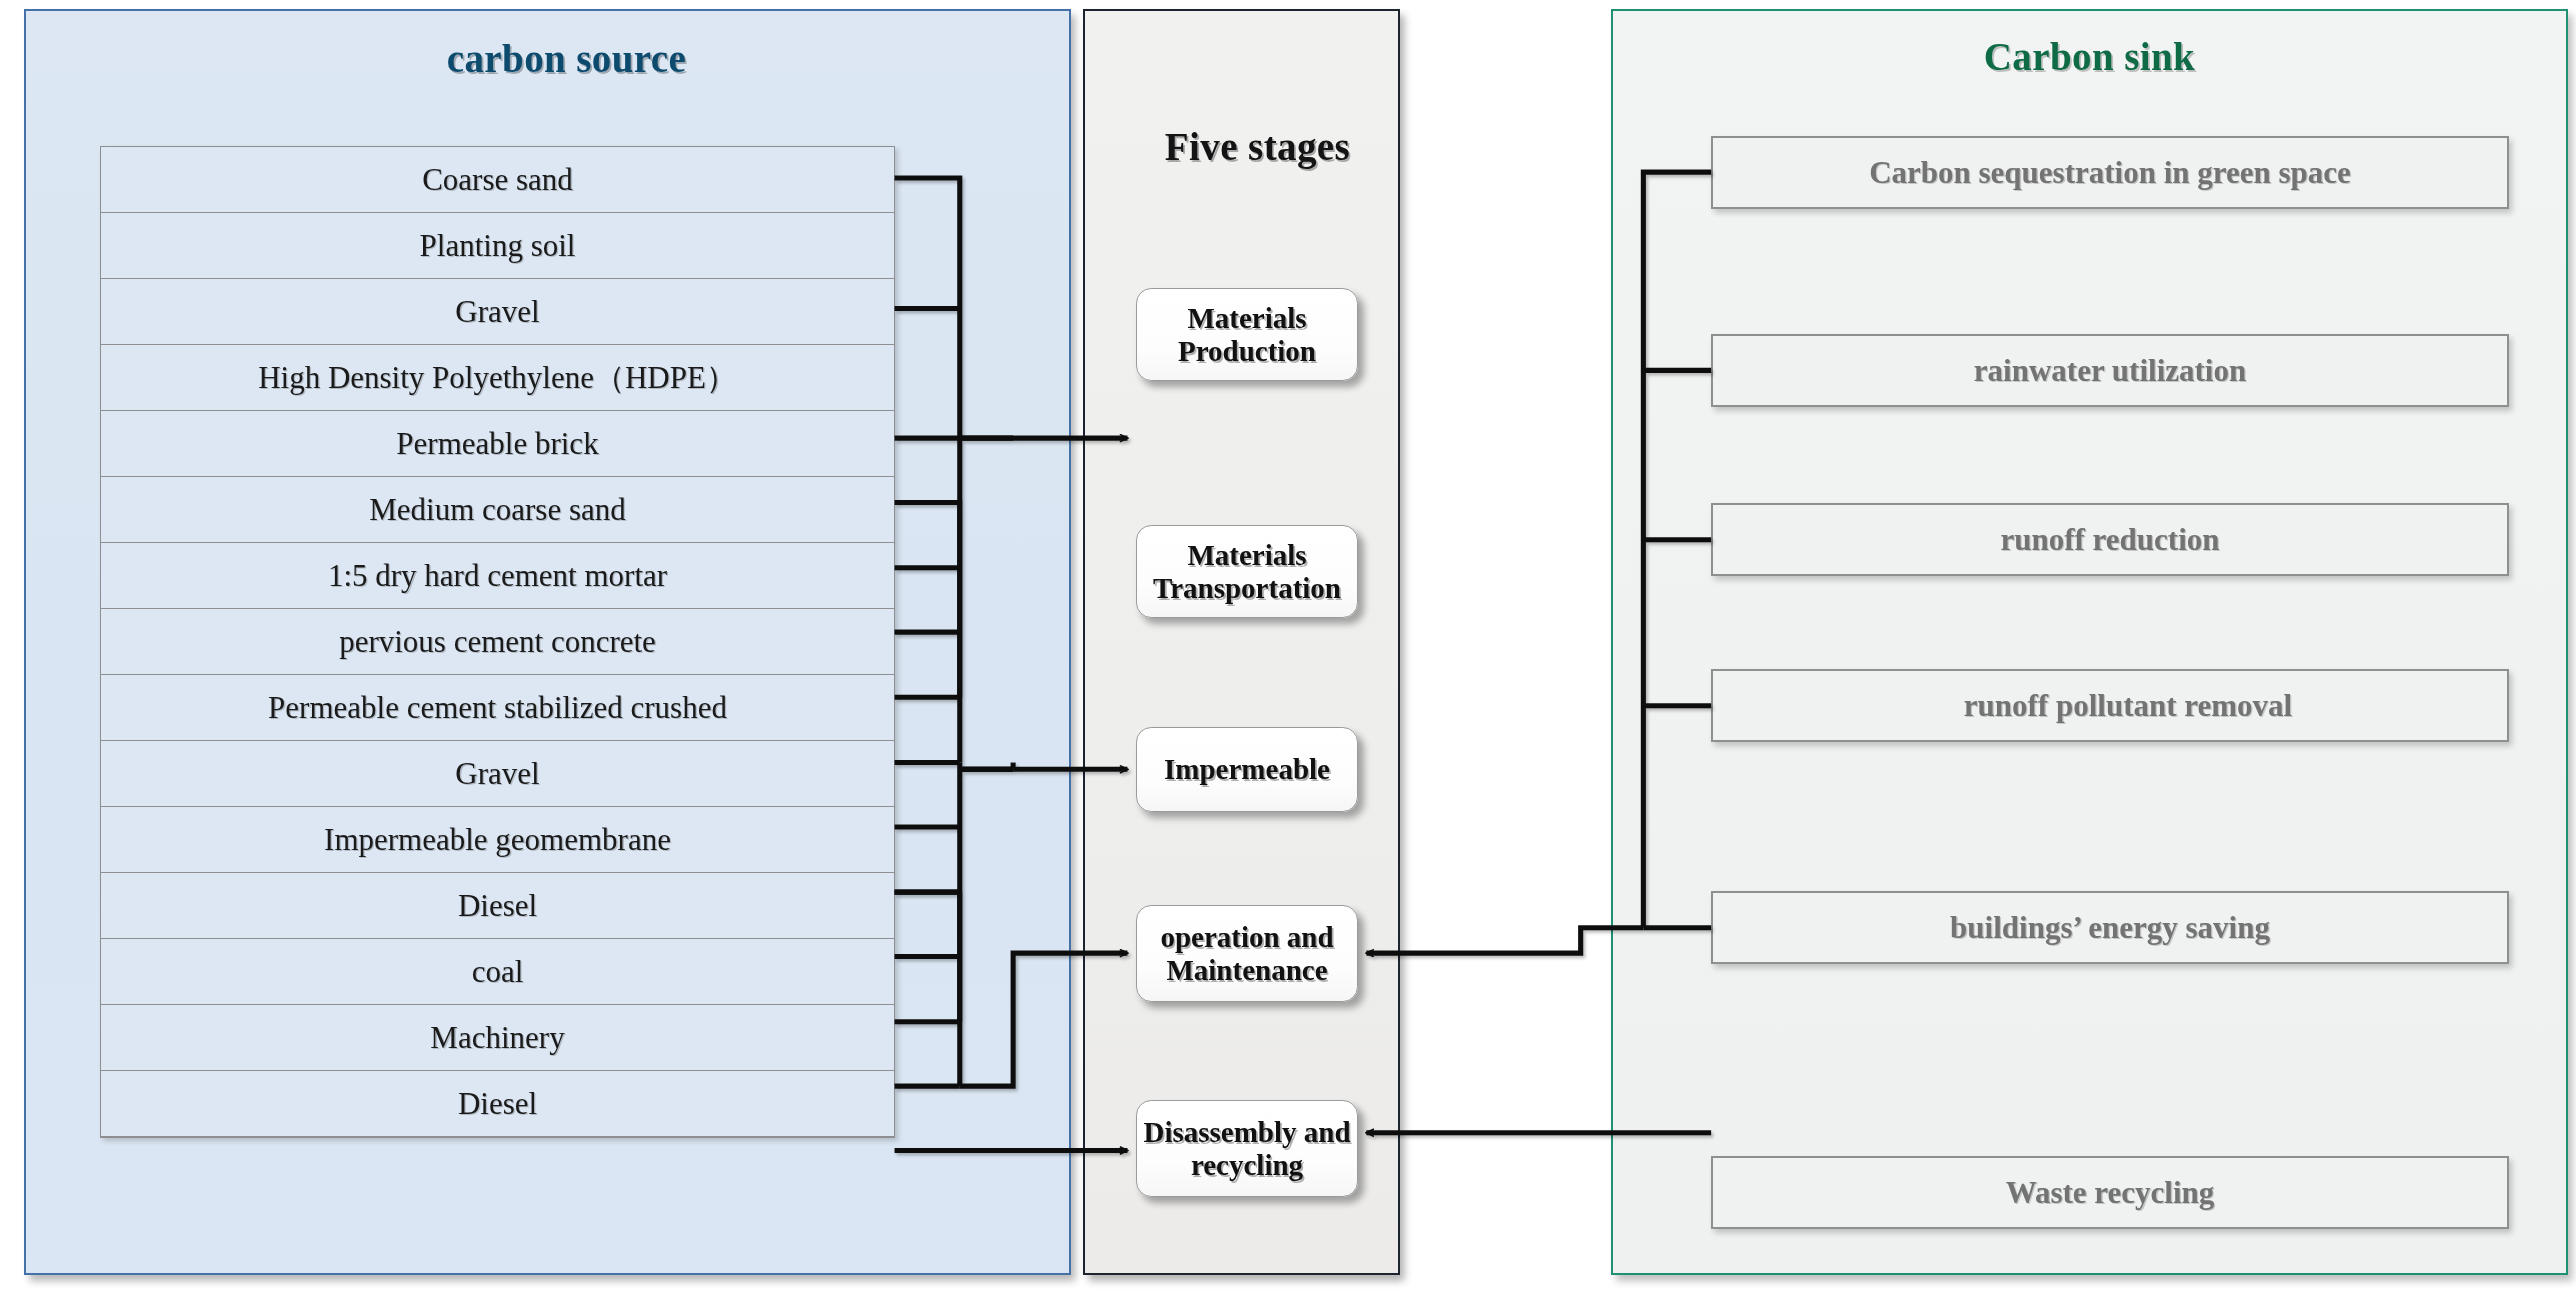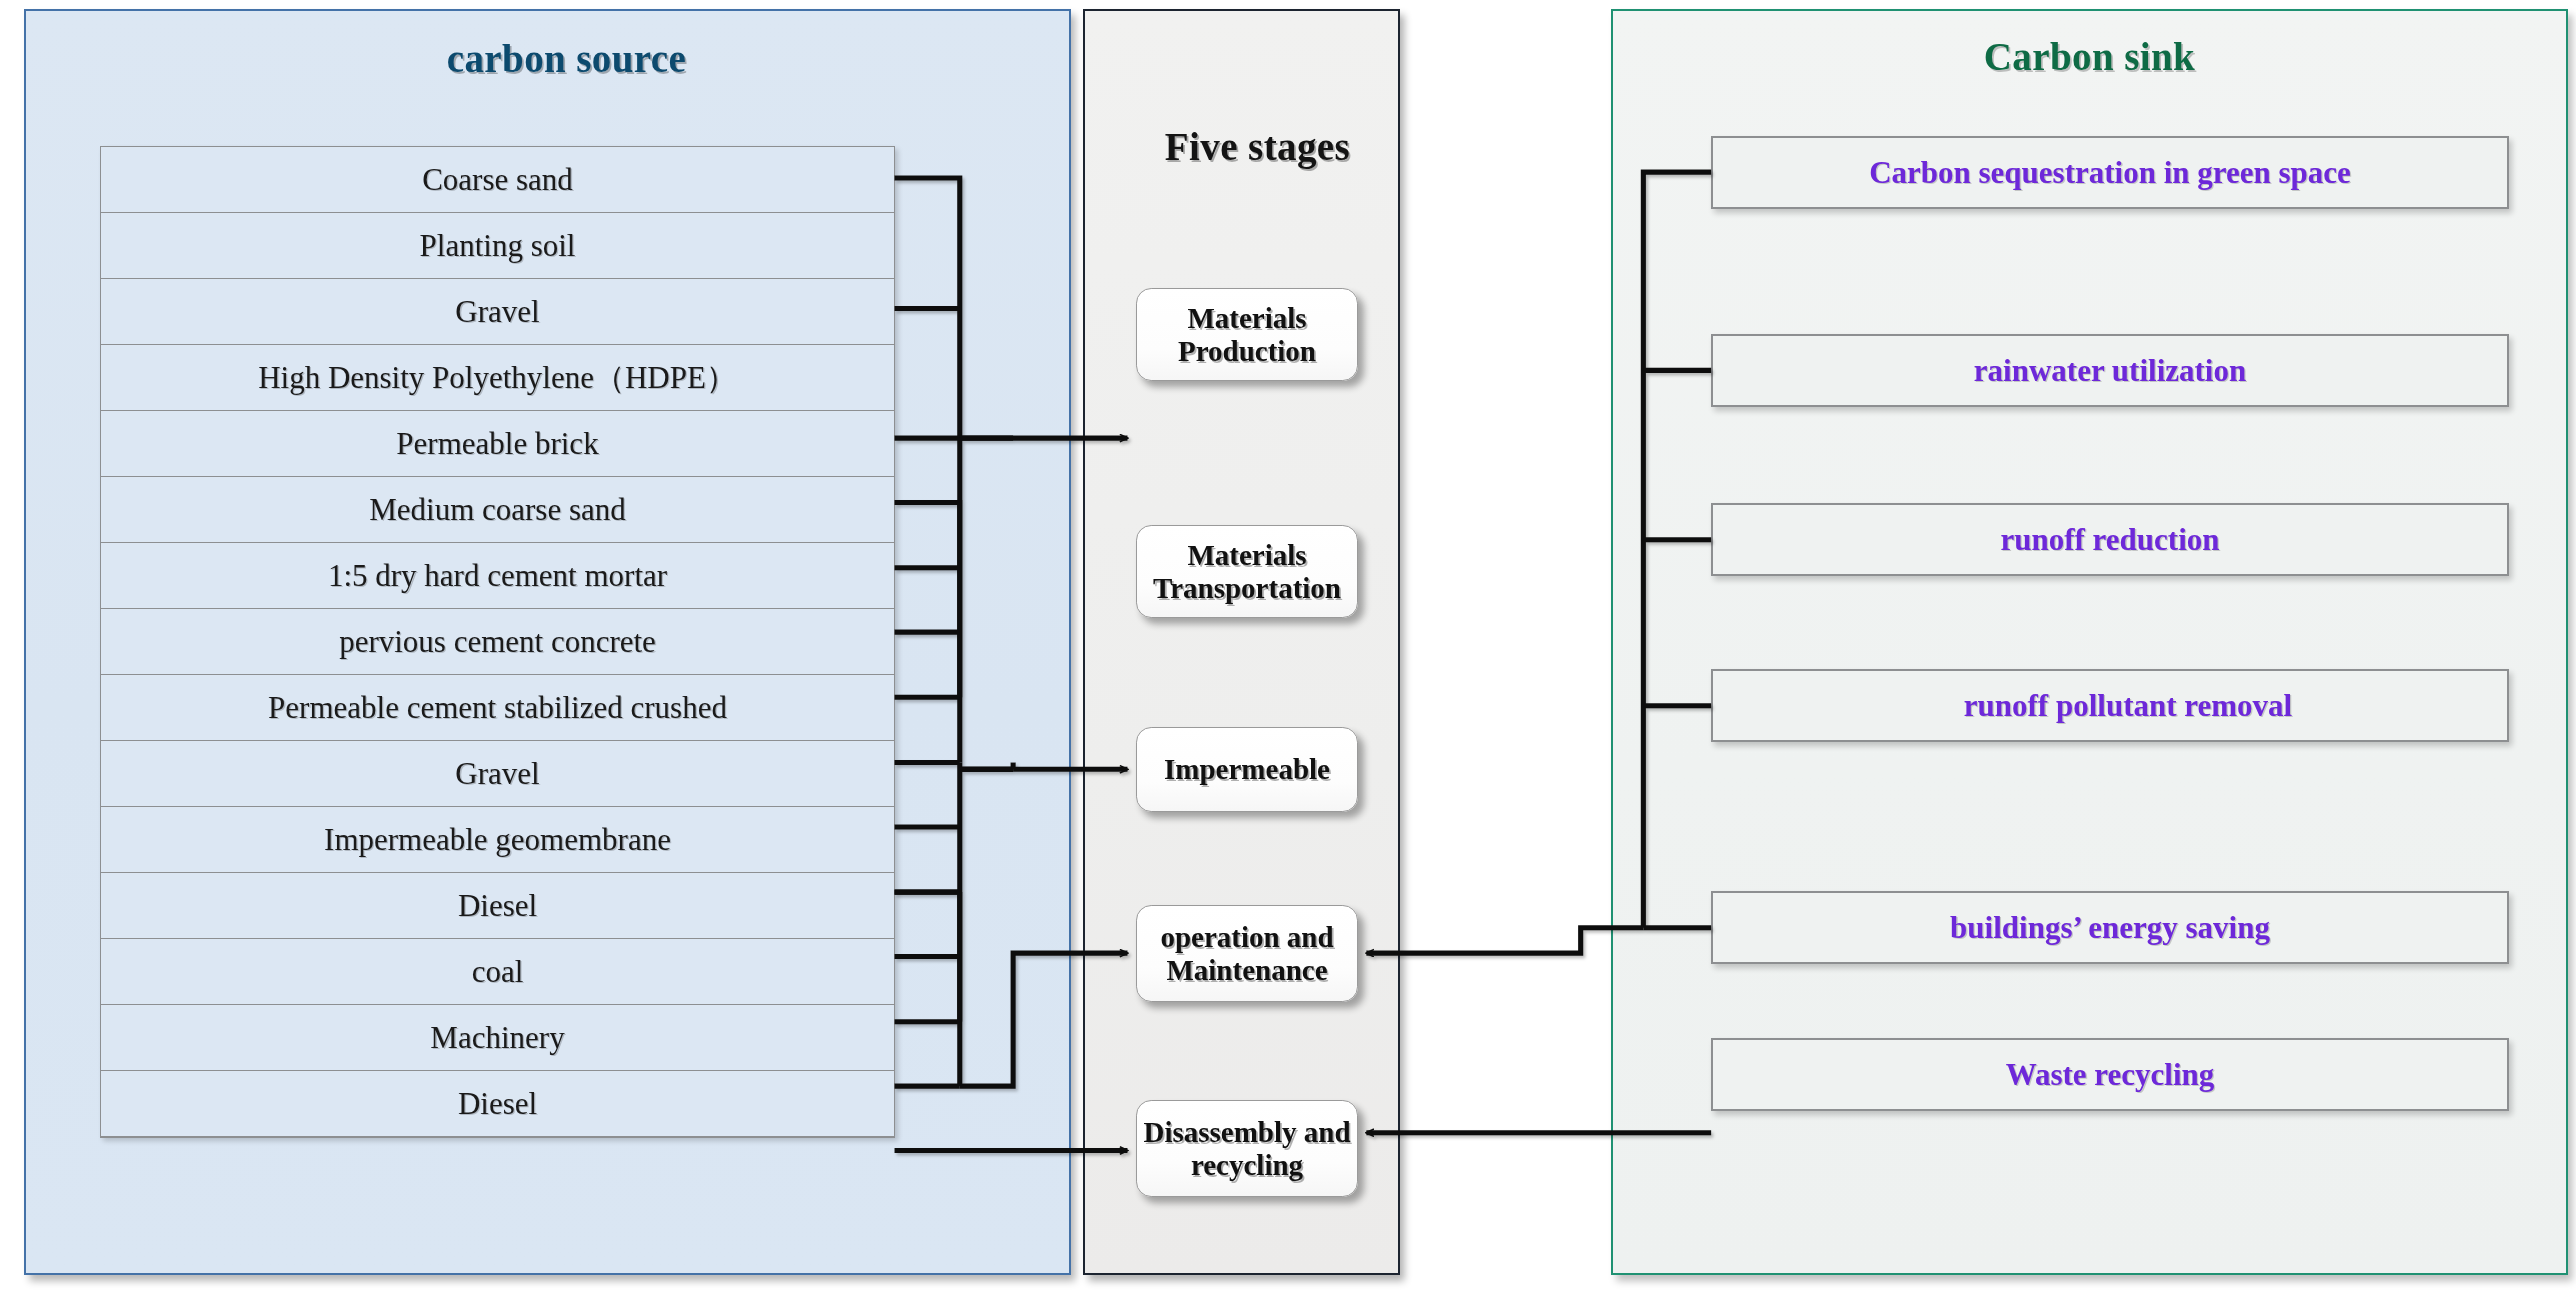--- a/index.html
+++ b/index.html
@@ -83,30 +83,30 @@
   #stage-2{top:727px;height:85px;}
   #stage-3{top:905px;height:97px;}
   #stage-4{top:1100px;height:97px;}
 
   
   .sink-box{
     position:absolute;left:1711px;width:798px;height:73px;
     background:#eff2f1;border:2.5px solid #8d8f91;
     box-shadow:3.4px 4.2px 6px rgba(0,0,0,.20);
     display:flex;align-items:center;justify-content:center;
-    text-align:left;font-weight:bold;font-size:31px;color:#6d28d9;
+    text-align:left;font-weight:bold;font-size:31px;color:#737373;
     box-sizing:border-box;white-space:nowrap;
     text-shadow:1.3px 1.3px 0 rgba(0,0,0,.18);
   }
   #sink-0{top:136px;}
   #sink-1{top:334px;}
   #sink-2{top:503px;}
   #sink-3{top:669px;padding-left:36px;}
   #sink-4{top:891px;}
-  #sink-5{top:1038px;}
+  #sink-5{top:1156px;}
 
   
   #wires{position:absolute;left:0;top:0;width:2576px;height:1304px;pointer-events:none;}
 </style>
 </head>
 <body>
 
 <div id="stage">
 
   <div class="panel" id="panel-source"></div>

